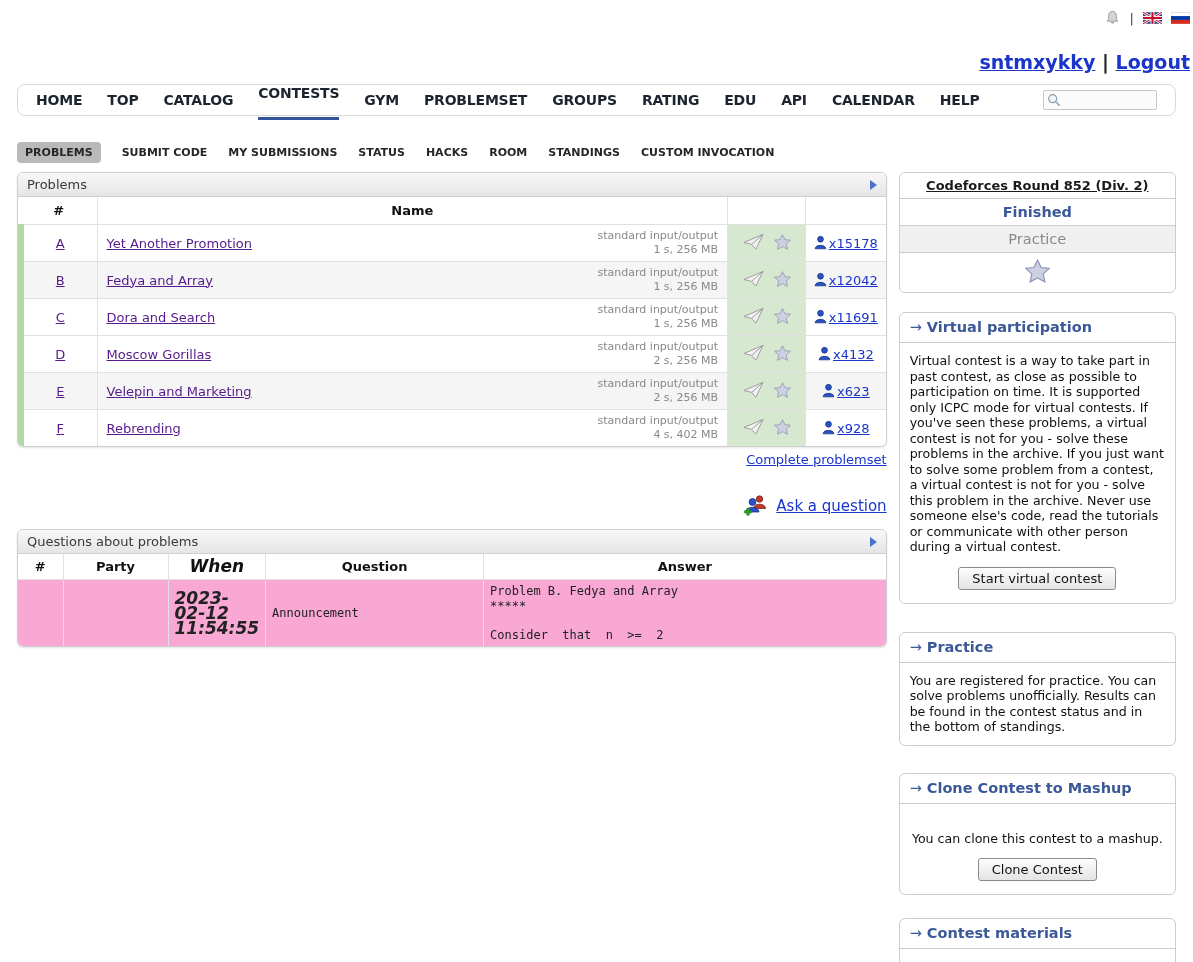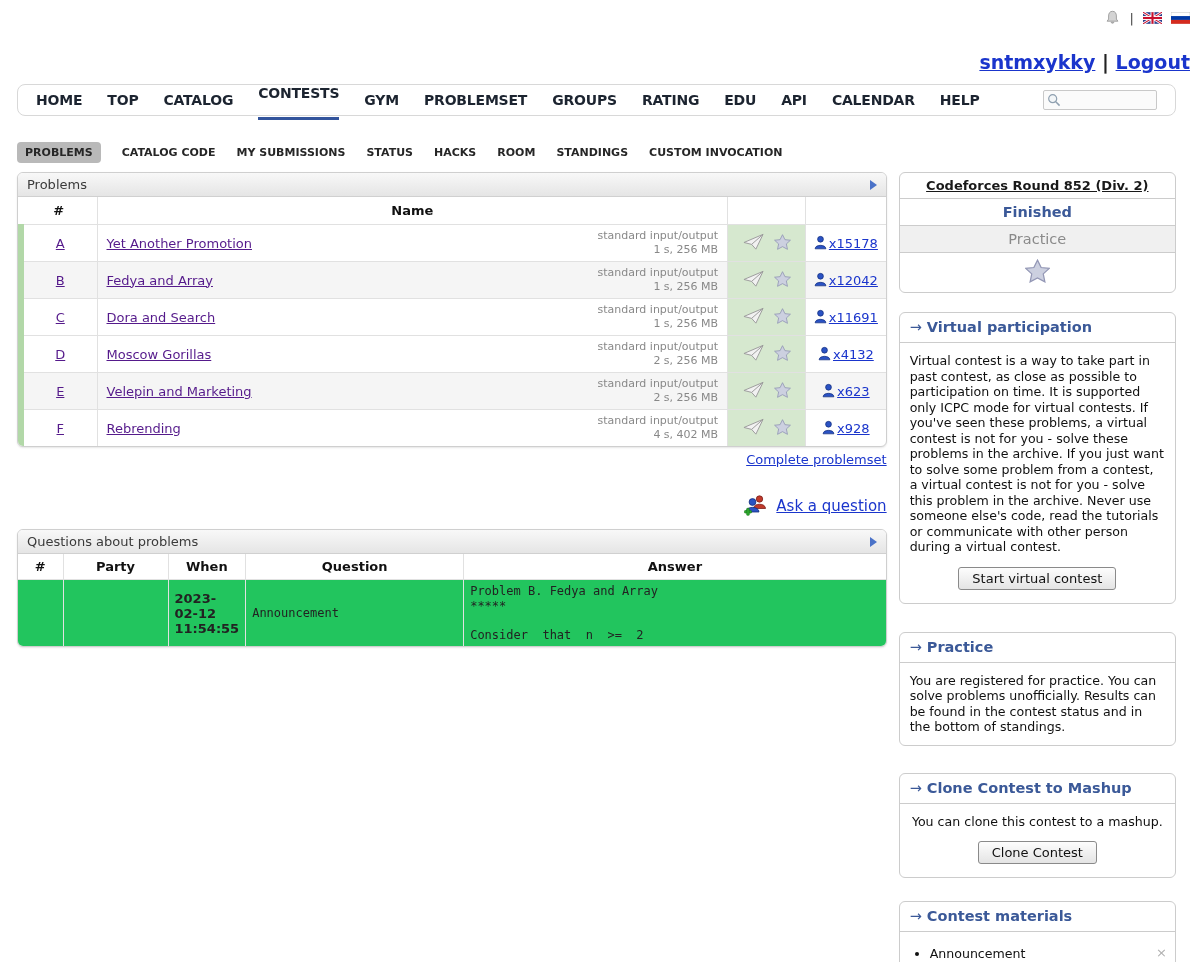--- a/index.html
+++ b/index.html
@@ -78,40 +78,40 @@
 
   .below-table { text-align:right; margin-top:5px; font-size:13px; }
   .ask-row { text-align:right; margin-top:27px; font-size:15px; }
   .ask-row svg { vertical-align:-5px; margin-right:4px; }
   .questions-box { margin-top:13px; }
 
   
   table.questions { width:100%; border-collapse:collapse; font-size:13px; }
   table.questions th { font-weight:bold; padding:5px 4px; border-bottom:1px solid #e1e1e1; border-right:1px solid #e1e1e1; color:#111; }
   table.questions th:last-child, table.questions td:last-child { border-right:none; }
-  table.questions td { border-right:1px solid #e1e1e1; padding:4px 6px; background:#22c55e; }
+  table.questions td { border-right:1px solid #e1e1e1; padding:4px 6px; background:#f9a8d4; }
   .q-num { width:45px; }
   .q-party { width:105px; }
-  .q-when { width:72px; font-weight:bold; font-size:13px; line-height:15px; }
+  .q-when { width:72px; font-weight:bold; font-size:17px; line-height:15px;font-style:italic; }
   .q-question { width:218px; }
   .mono { font-family:"DejaVu Sans Mono","Liberation Mono",monospace; font-size:12px; line-height:14.5px; }
   .ans-line { min-height:14.5px; white-space:pre; }
 
   
   .side-box { border:1px solid #cccccc; border-radius:6px; overflow:hidden; background:#fff; margin-bottom:19px; }
   .cb-row { text-align:center; padding:5px 6px; border-bottom:1px solid #cccccc; }
   .cb-row:last-child { border-bottom:none; }
   .cb-title a { font-weight:bold; font-size:13px; color:#191919; }
   .cb-status { color:#3b5998; font-weight:bold; font-size:14.5px; }
   .cb-mode { color:#8a8a8a; background:#f0f0f0; font-size:14.5px; }
   .cb-star { padding:6px; }
   .side-caption { padding:6px 10px 7px; border-bottom:1px solid #cccccc; font-weight:bold; font-size:14.5px; color:#3b5998; }
   .side-caption .arr { font-weight:normal; margin-right:5px; }
   .side-body { padding:10px 10px; font-size:12.6px; line-height:15.5px; color:#111; }
-  .side-body.centered { text-align:center; }
+  .side-body.centered { text-align:center;margin-top:17px; }
   .btn-row { text-align:center; padding:2px 0 13px; }
   button.cf-btn { font-family:inherit; font-size:13px; padding:3px 13px; border:1px solid #8a8a8a; border-radius:3px;
                   background:linear-gradient(#fdfdfd,#e4e4e4); color:#111; cursor:pointer; }
   .materials-box { height:132px; margin-bottom:0; }
   .materials-list { list-style:disc; margin:14px 0 0 0; padding-left:30px; }
   .materials-list li { margin-bottom:16px; font-size:12.6px; color:#111; }
   .mat-close { float:right; color:#b0b0b0; font-size:13px; margin-right:8px; cursor:pointer; line-height:14px; }
   .virtual-gap { margin-bottom:28px; }
   .practice-gap { margin-bottom:27px; }
   .clone-gap { margin-bottom:23px; }
@@ -175,21 +175,21 @@
       <svg width="14" height="14" viewBox="0 0 14 14">
           <circle cx="5.7" cy="5.7" r="4" fill="#f3f6f8" stroke="#8fa0b0" stroke-width="1.2"></circle>
           <line x1="8.8" y1="8.8" x2="12.6" y2="12.6" stroke="#8fa0b0" stroke-width="1.5"></line>
         </svg>
       <input type="text" value="" style="">
     </span>
   </nav>
 
   <nav class="sub-nav">
     <a href="#" class="pill">PROBLEMS</a>
-    <a href="#">CATALOG CODE</a>
+    <a href="#">SUBMIT CODE</a>
     <a href="#">MY SUBMISSIONS</a>
     <a href="#">STATUS</a>
     <a href="#">HACKS</a>
     <a href="#">ROOM</a>
     <a href="#">STANDINGS</a>
     <a href="#">CUSTOM INVOCATION</a>
   </nav>
 
   <div class="content">
     <div class="left-col">

